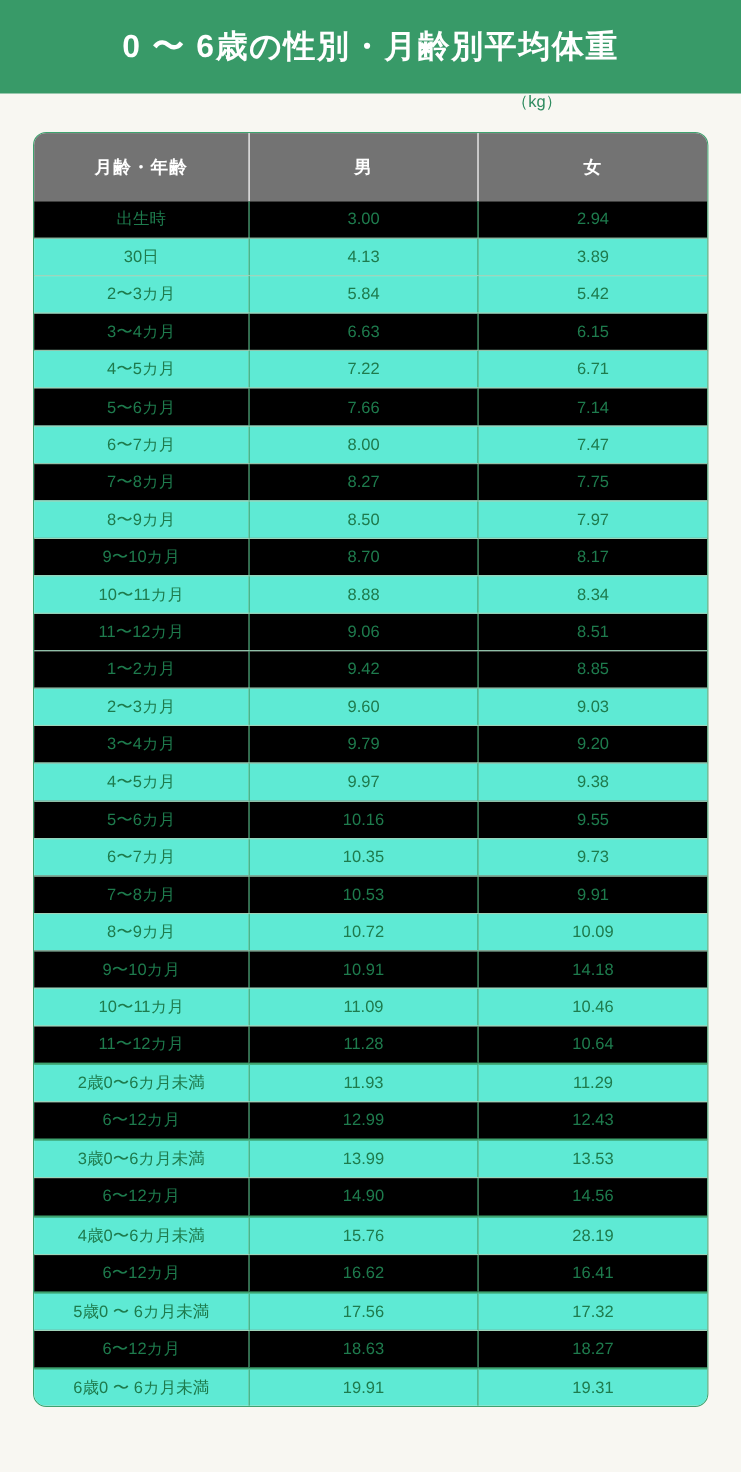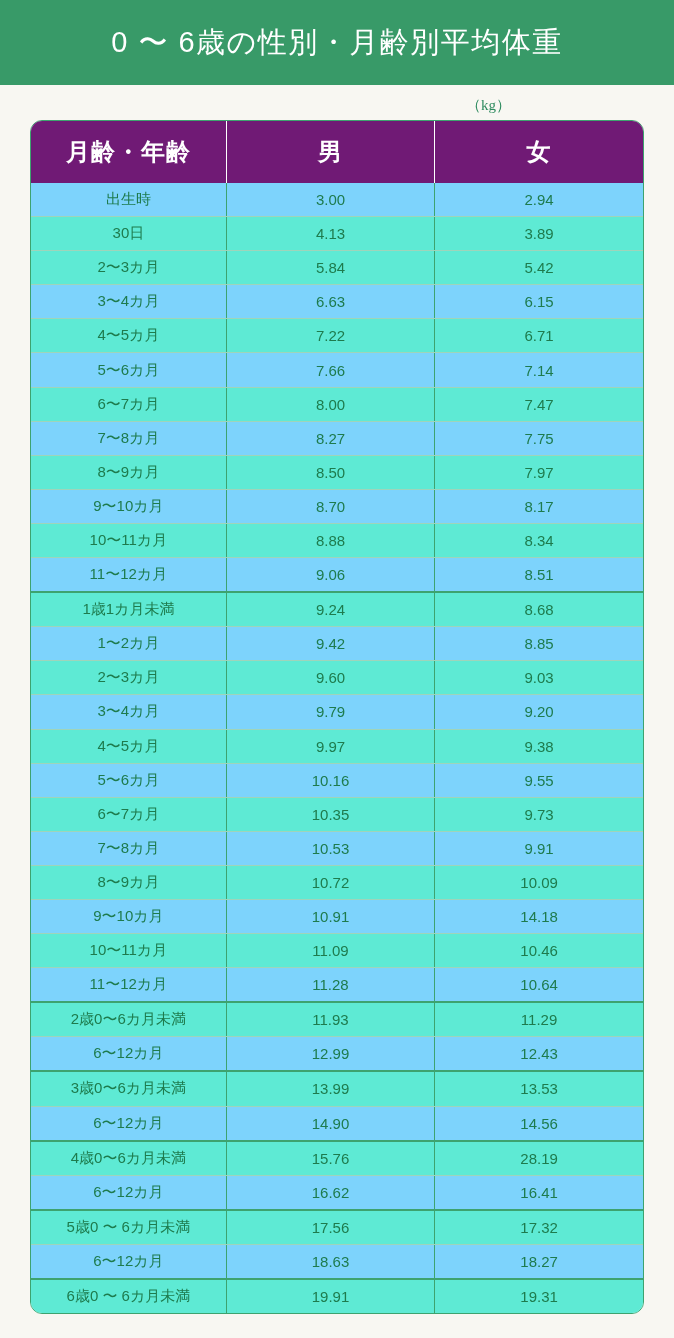--- a/index.html
+++ b/index.html
@@ -20,35 +20,33 @@
     height: 85px;
     background: #389a68;
     display: flex;
     align-items: center;
     justify-content: center;
     box-sizing: border-box;
   }
   .banner-title {
     color: #ffffff;
     font-size: 29px;
-    font-weight: normal;
+    font-weight: bold;
     letter-spacing: 1.5px;
     white-space: nowrap;
   }
 
   
   .unit-row {
     width: 543px;
     height: 28px;
     box-sizing: border-box;
     padding-right: 32px;
     display: flex;
-    align-items: flex-end;
     justify-content: flex-end;
-    font-family: Liberation Serif, serif;
   }
   .unit-label {
     color: #2e8b5f;
     font-size: 15px;
     line-height: 16px;
   }
 
   
   .table-wrap {
     margin: 7px 30px 0 30px;
@@ -61,23 +59,23 @@
   table.growth {
     width: 100%;
     border-collapse: collapse;
     table-layout: fixed;
   }
   table.growth col.c-age   { width: 195px; }
   table.growth col.c-male  { width: 208px; }
   table.growth col.c-female{ width: 208px; }
 
   thead th {
-    background: #701a75;
+    background: #737373;
     color: #ffffff;
-    font-size: 24px;
+    font-size: 16px;
     font-weight: bold;
     height: 62px;
     text-align: center;
     vertical-align: middle;
     letter-spacing: 1px;
     border-right: 1.5px solid #ffffff;
     padding: 0;
   }
   thead th:last-child { border-right: none; }
 
@@ -87,21 +85,21 @@
     vertical-align: middle;
     font-size: 15px;
     color: #1e7b4d;
     border-right: 1.5px solid #3da36f;
     border-bottom: 1px solid #9fd4ba;
     padding: 0;
     white-space: nowrap;
   }
   tbody td:last-child { border-right: none; }
 
-  tbody tr.odd td  { background: #7dd3fc; }
+  tbody tr.odd td  { background: #000000; }
   tbody tr.even td { background: #5eead4; }
 
   tbody tr.group-start td { border-top: 2px solid #3da36f; }
   tbody tr:last-child td  { border-bottom: none; }
 </style>
 </head>
 <body>
 
 <div class="banner">
   <span class="banner-title">0 〜 6歳の性別・月齢別平均体重</span>
@@ -179,25 +177,20 @@
         <tr class="even">
           <td>10〜11カ月</td>
           <td>8.88</td>
           <td>8.34</td>
         </tr>
         <tr class="odd">
           <td>11〜12カ月</td>
           <td>9.06</td>
           <td>8.51</td>
         </tr>
-        <tr class="even group-start">
-          <td>1歳1カ月未満</td>
-          <td>9.24</td>
-          <td>8.68</td>
-        </tr>
         <tr class="odd">
           <td>1〜2カ月</td>
           <td>9.42</td>
           <td>8.85</td>
         </tr>
         <tr class="even">
           <td>2〜3カ月</td>
           <td>9.60</td>
           <td>9.03</td>
         </tr>

